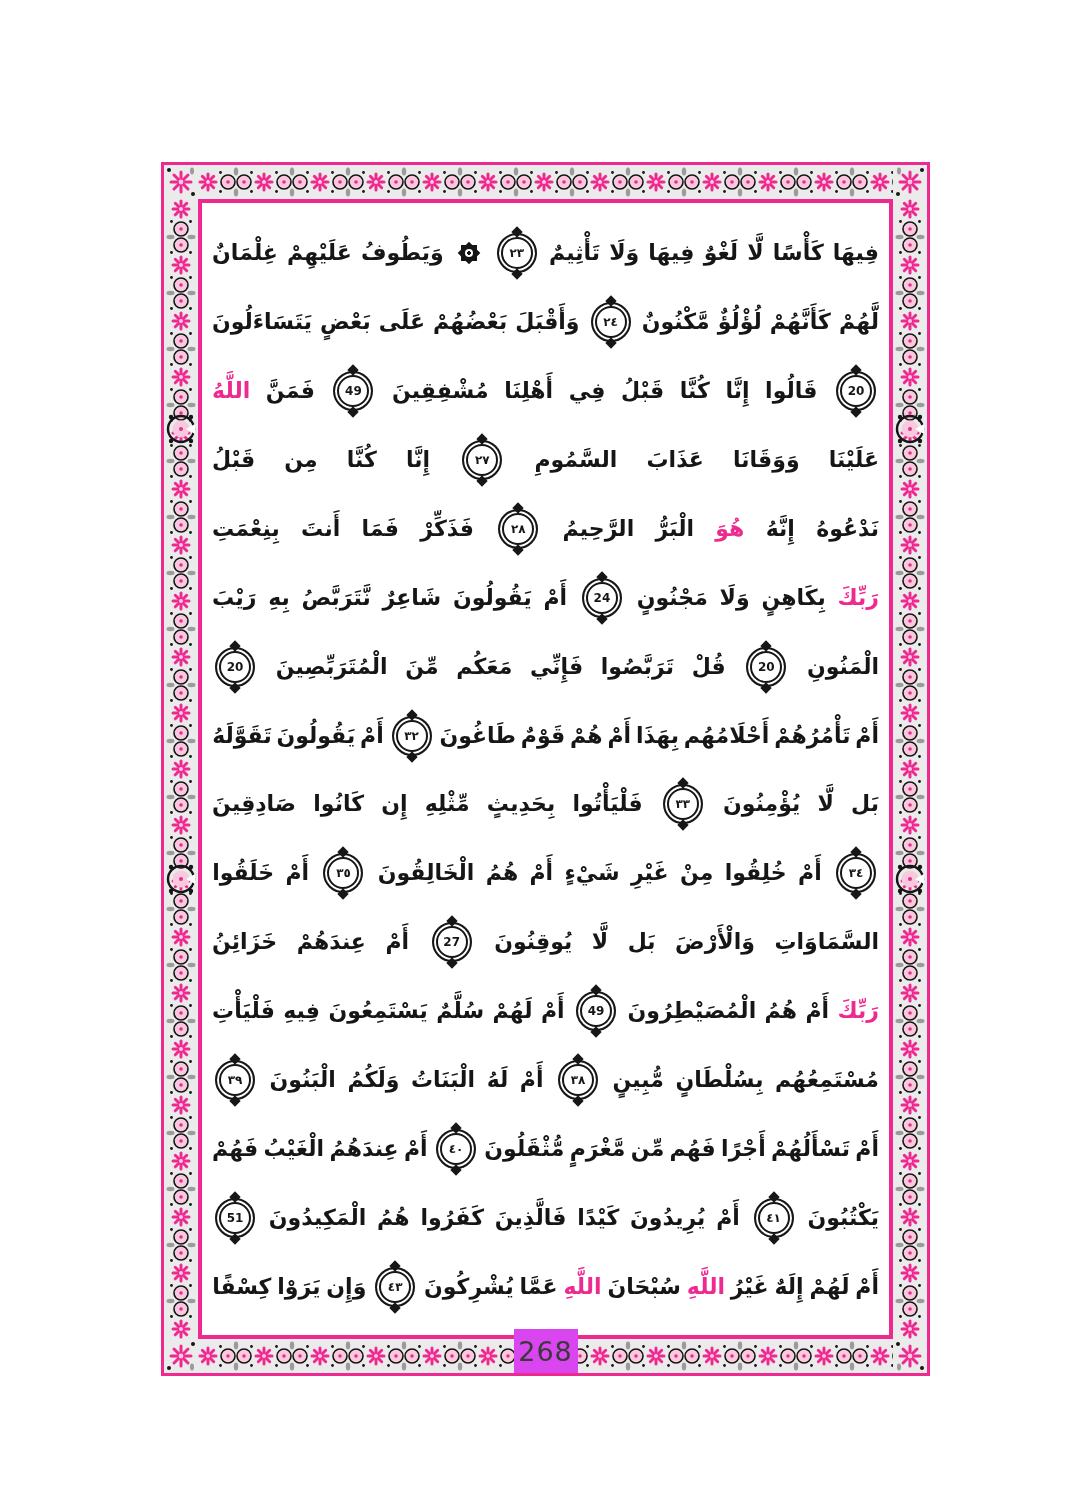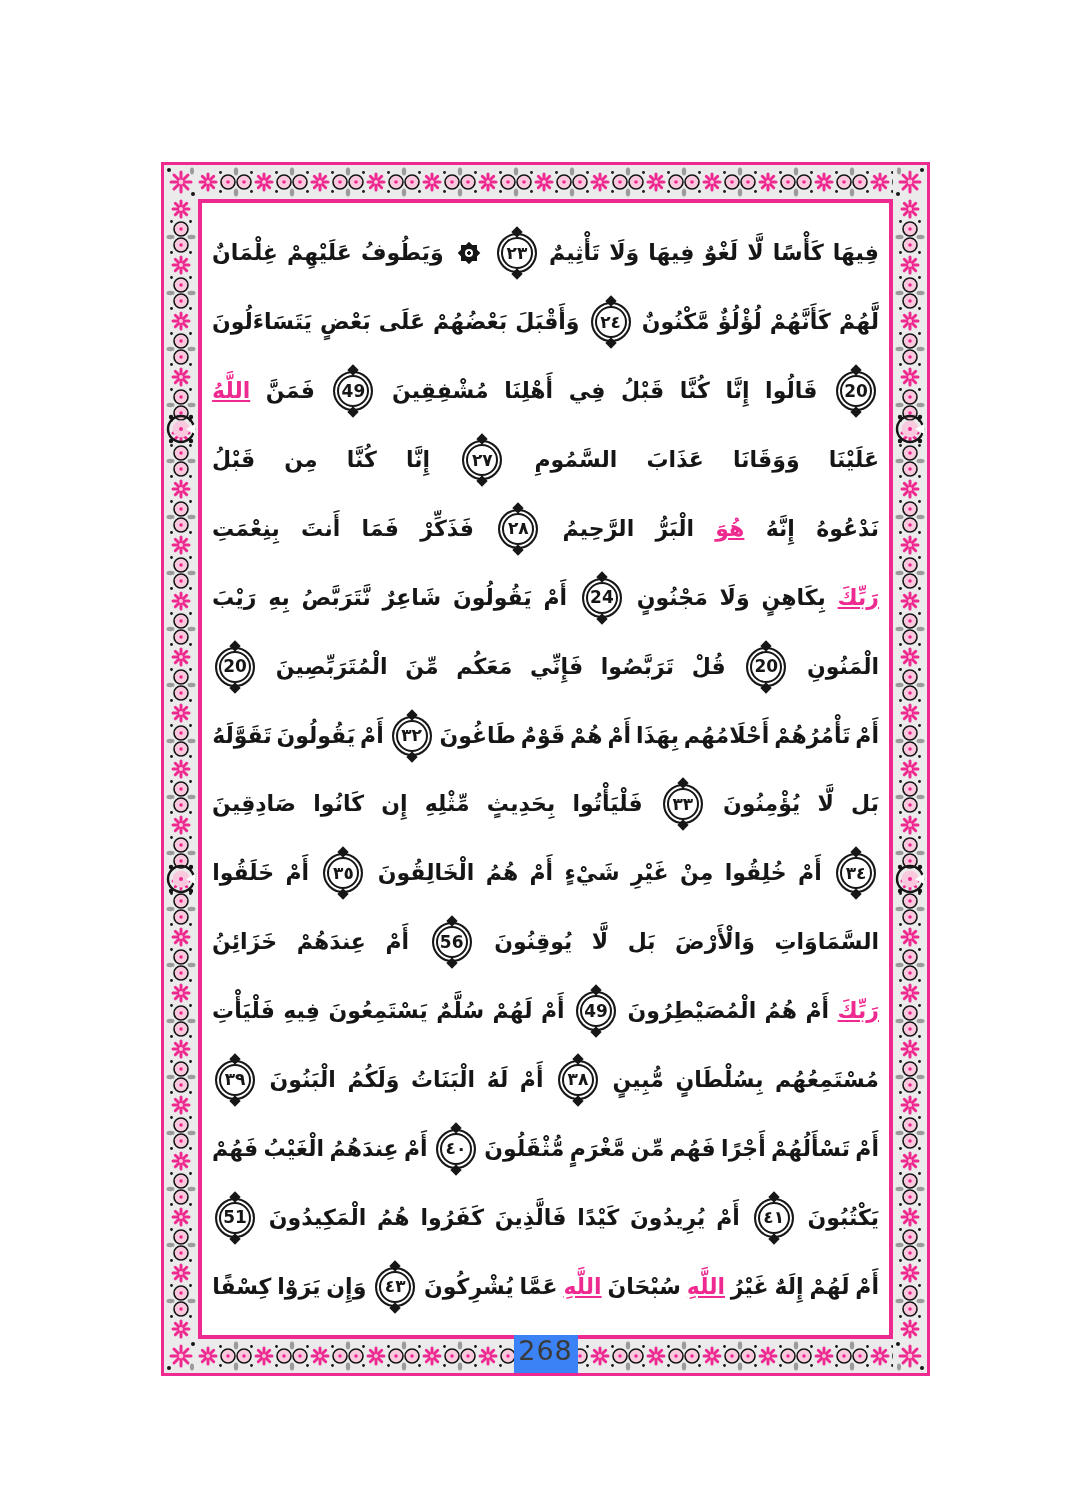--- a/index.html
+++ b/index.html
@@ -40,46 +40,46 @@
 
   
   .marker{position:absolute;width:34px;height:40px;z-index:2;display:flex;align-items:center;justify-content:center;}
   .marker.ml{left:0;}
   .marker.mr{right:0;}
   .marker.y1{top:244px;}
   .marker.y2{top:694px;}
 
   
   .pagenum-box{position:absolute;left:50%;bottom:0;transform:translateX(-50%);
-     width:64px;height:38px;background:#3b82f6;z-index:3;
-     display:flex;justify-content:center;}
+     width:64px;height:44px;background:#d946ef;z-index:3;
+     display:flex;align-items:center;justify-content:center;}
   .pagenum-box span{font-size:27px;color:var(--numcol);letter-spacing:1px;}
 
   
   .content{position:absolute;left:34px;top:34px;right:34px;bottom:34px;
      border:4px solid var(--pink);background:#fff;
      display:flex;flex-direction:column;justify-content:space-between;
      padding:16px 10px 14px 10px;}
   .quran-line{flex:1;display:flex;direction:rtl;justify-content:space-between;
      align-items:center;font-weight:bold;font-size:22px;color:var(--ink);
      font-family:"DejaVu Sans",sans-serif;line-height:1;}
   .quran-line>*{flex:0 0 auto;}
   .w{white-space:nowrap;}
-  .divine{color:var(--pink);text-decoration:underline;}
+  .divine{color:var(--pink);}
 
   
   .medallion{position:relative;width:40px;height:40px;margin:0 3px;border-radius:50%;
      border:2px solid var(--ink);
      box-shadow:inset 0 0 0 2px #fff, inset 0 0 0 4px var(--ink);
      display:inline-flex;align-items:center;justify-content:center;background:#fff;}
   .medallion::before,.medallion::after{content:"";position:absolute;left:50%;width:8px;height:8px;
      background:var(--ink);transform:translateX(-50%) rotate(45deg);}
   .medallion::before{top:-7px;}
   .medallion::after{bottom:-7px;}
-  .mnum{font-size:17px;font-weight:bold;color:var(--ink);direction:rtl;}
+  .mnum{font-size:12px;font-weight:bold;color:var(--ink);direction:rtl;}
 
   
   .hizb{position:relative;width:24px;height:24px;display:inline-block;margin:0 4px;z-index:0;}
   .hizb .sq{position:absolute;inset:4px;background:var(--ink);z-index:-1;}
   .hizb .sq.b{transform:rotate(45deg);}
   .hizb .core{position:absolute;inset:8px;border-radius:50%;
      background:radial-gradient(circle,var(--ink) 0 1.6px,#fff 1.6px);}
   .hizb i{display:block;}
 </style>
 </head>
@@ -2068,21 +2068,21 @@
           <span class="w">أَمْ</span>
           <span class="w">خَلَقُوا</span>
         </div>
         <div class="quran-line">
           <span class="w">السَّمَاوَاتِ</span>
           <span class="w">وَالْأَرْضَ</span>
           <span class="w">بَل</span>
           <span class="w">لَّا</span>
           <span class="w">يُوقِنُونَ</span>
           <span class="medallion">
-            <span class="mnum">56</span>
+            <span class="mnum">27</span>
           </span>
           <span class="w">أَمْ</span>
           <span class="w">عِندَهُمْ</span>
           <span class="w">خَزَائِنُ</span>
         </div>
         <div class="quran-line">
           <span class="w divine">رَبِّكَ</span>
           <span class="w">أَمْ</span>
           <span class="w">هُمُ</span>
           <span class="w">الْمُصَيْطِرُونَ</span>

